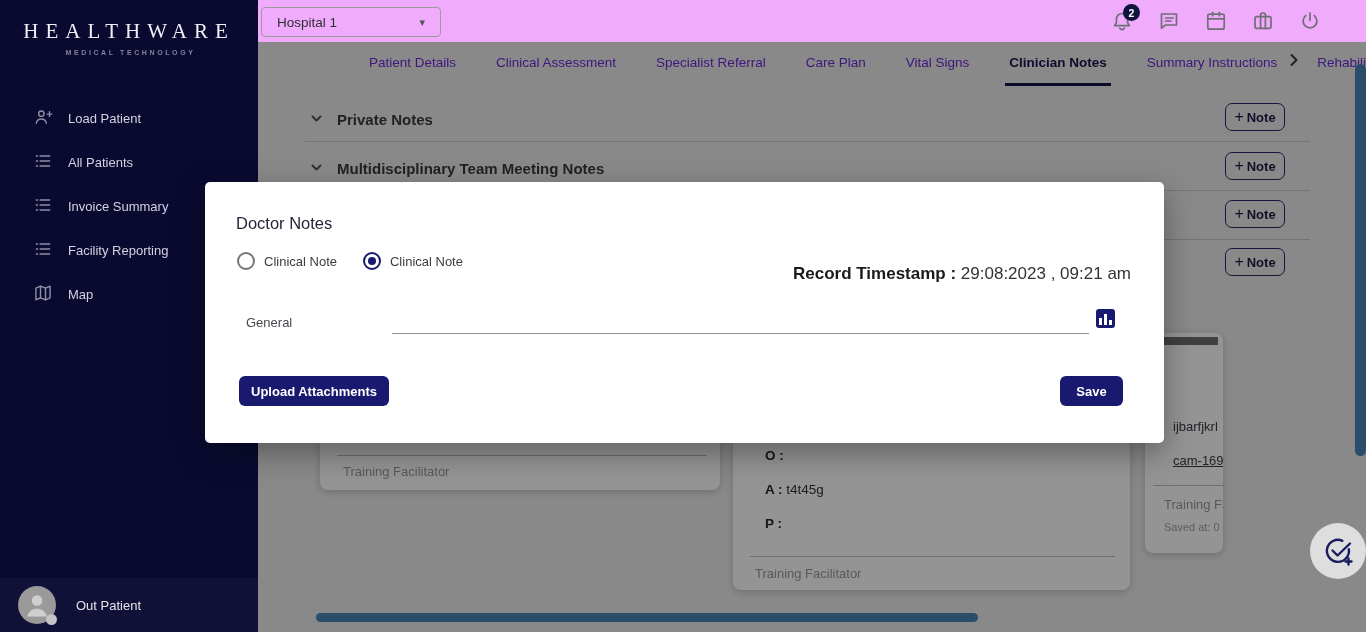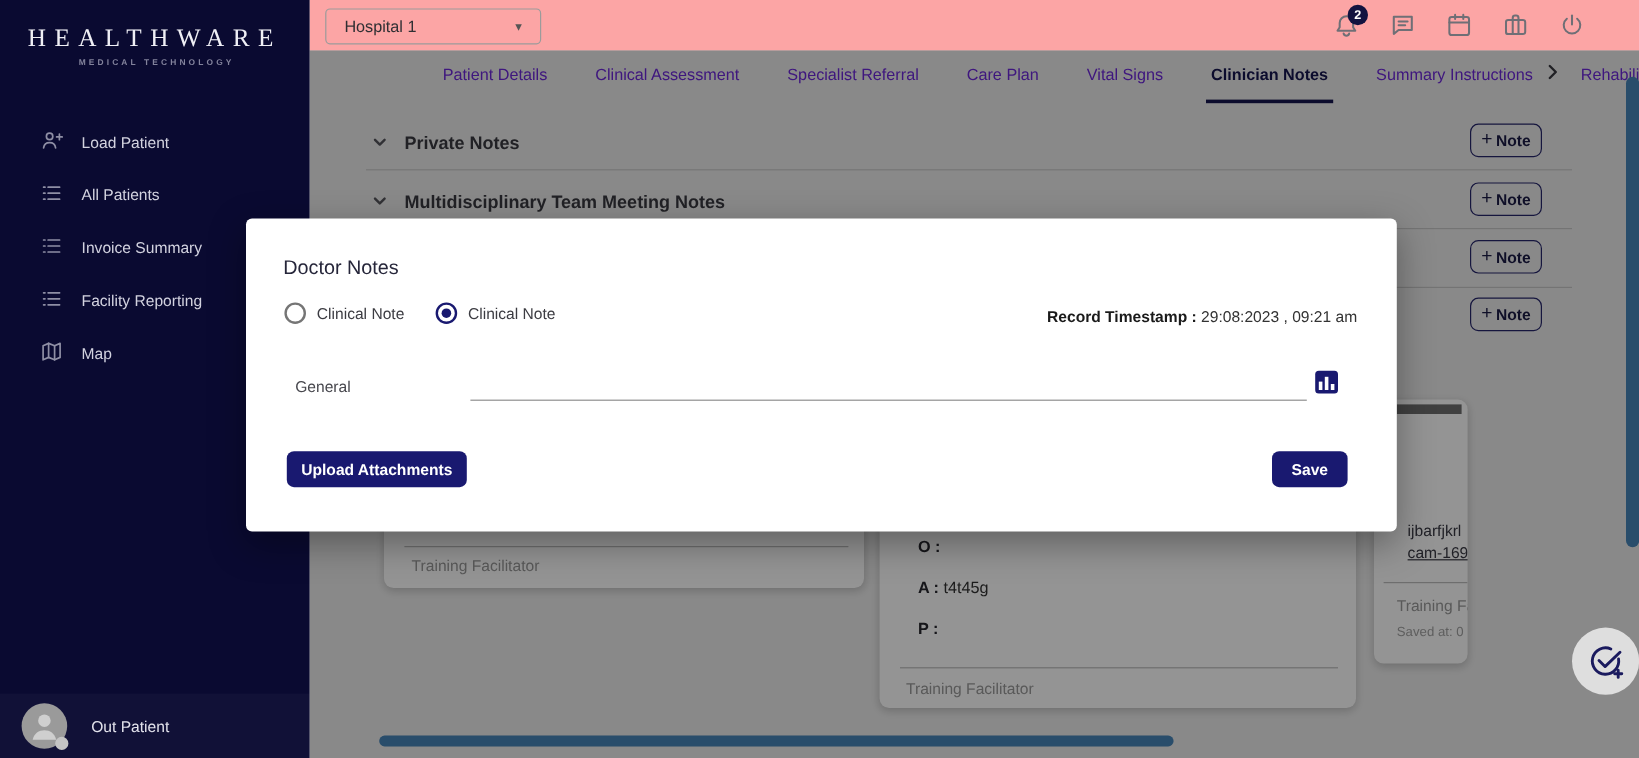--- a/index.html
+++ b/index.html
@@ -1,20 +1,20 @@
 <!DOCTYPE html>
 <html><head>
 <meta charset="utf-8">
 <style>
   html,body{margin:0;padding:0;background:#d8d8d8;}
   .screen{position:relative;width:1366px;height:632px;background:#ededed;overflow:hidden;
           font-family:"Liberation Sans",sans-serif;-webkit-font-smoothing:antialiased;}
 
   
-  .header{position:absolute;left:258px;top:0;right:0;height:42px;background:#fca5a5;z-index:10;}
+  .header{position:absolute;left:248px;top:0;right:0;height:42px;background:#f0abfc;z-index:10;}
   .hospital-select{position:absolute;left:13px;top:7px;width:180px;height:30px;border:1px solid #9b9b9b;
       border-radius:4px;display:flex;align-items:center;justify-content:space-between;padding:0 15px;
       box-sizing:border-box;font-size:13.5px;color:#2f2f33;cursor:pointer;}
   .hospital-caret{font-size:11px;color:#555;}
   .header-icons{position:absolute;right:44px;top:0;height:42px;display:flex;align-items:center;gap:23px;}
   .hicon{width:24px;height:24px;position:relative;cursor:pointer;}
   .hicon svg{width:24px;height:24px;stroke:#6f6f76;fill:none;stroke-width:1.7;stroke-linecap:round;stroke-linejoin:round;}
   .badge{position:absolute;top:-5px;right:-6px;width:17px;height:17px;border-radius:50%;background:#12123f;
       color:#fff;font-size:10.5px;display:flex;align-items:center;justify-content:center;font-weight:600;}
 
@@ -76,21 +76,21 @@
   
   .modal{position:absolute;left:205px;top:182px;width:959px;height:261px;background:#fff;border-radius:5px;
       box-shadow:0 10px 30px rgba(0,0,0,0.35);z-index:100;}
   .m-title{position:absolute;left:31px;top:32px;font-size:16.5px;color:#26263a;font-weight:500;}
   .m-radios{position:absolute;left:32px;top:70px;display:flex;align-items:center;gap:26px;}
   .radio-group{display:flex;align-items:center;gap:9px;cursor:pointer;}
   .radio{width:18px;height:18px;border-radius:50%;border:2px solid #757575;box-sizing:border-box;position:relative;}
   .radio.selected{border-color:#191970;}
   .radio.selected::after{content:"";position:absolute;left:3px;top:3px;width:8px;height:8px;border-radius:50%;background:#191970;}
   .radio-label{font-size:13px;color:#3c3c42;}
-  .m-timestamp{position:absolute;right:33px;top:74px;font-size:13px;color:#333;}
+  .m-timestamp{position:absolute;right:33px;top:82px;font-size:17px;color:#333;}
   .m-timestamp .ts-bold{font-weight:700;color:#1a1a1a;}
   .m-field-label{position:absolute;left:41px;top:133px;font-size:13px;color:#47474d;}
   .m-input{position:absolute;left:187px;top:123px;width:693px;height:26px;border:none;outline:none;
       border-bottom:1px solid #8f8f8f;background:transparent;font-size:13px;font-family:inherit;color:#222;}
   .chart-btn{position:absolute;left:891px;top:127px;width:19px;height:19px;background:#191970;border-radius:3px;
       display:flex;align-items:flex-end;justify-content:center;gap:2px;padding:0 0 3px 0;box-sizing:border-box;cursor:pointer;}
   .chart-btn i{display:block;width:3px;background:#fff;}
   .cb1{height:7px;} .cb2{height:11px;} .cb3{height:5px;}
   .m-btn{position:absolute;background:#191970;color:#fff;font-weight:700;font-size:13px;border:none;
       border-radius:6px;display:flex;align-items:center;justify-content:center;cursor:pointer;font-family:inherit;}
@@ -209,21 +209,21 @@
     <div class="soap-row" style="top:226px;">
       <span class="soap-label">P :</span>
       <span></span>
     </div>
     <div class="card-foot-line" style="left:17px;right:15px;bottom:33px;"></div>
     <div class="muted" style="left:22px;bottom:9px;">Training Facilitator</div>
   </div>
 
   <div class="card card-right">
     <div class="mini-bar"></div>
-    <div class="rc-text" style="top:102px;">ijbarfjkrl</div>
+    <div class="rc-text" style="top:86px;">ijbarfjkrl</div>
     <div class="rc-text rc-link" style="top:120px;">cam-169</div>
     <div class="card-foot-line" style="left:8px;right:0;top:152px;"></div>
     <div class="muted" style="left:19px;top:164px;">Training Facilitator</div>
     <div class="rc-saved" style="top:188px;">Saved at: 0</div>
   </div>
 
   <div class="dim"></div>
 
   <div class="vscroll"></div>
   <div class="hscroll"></div>

